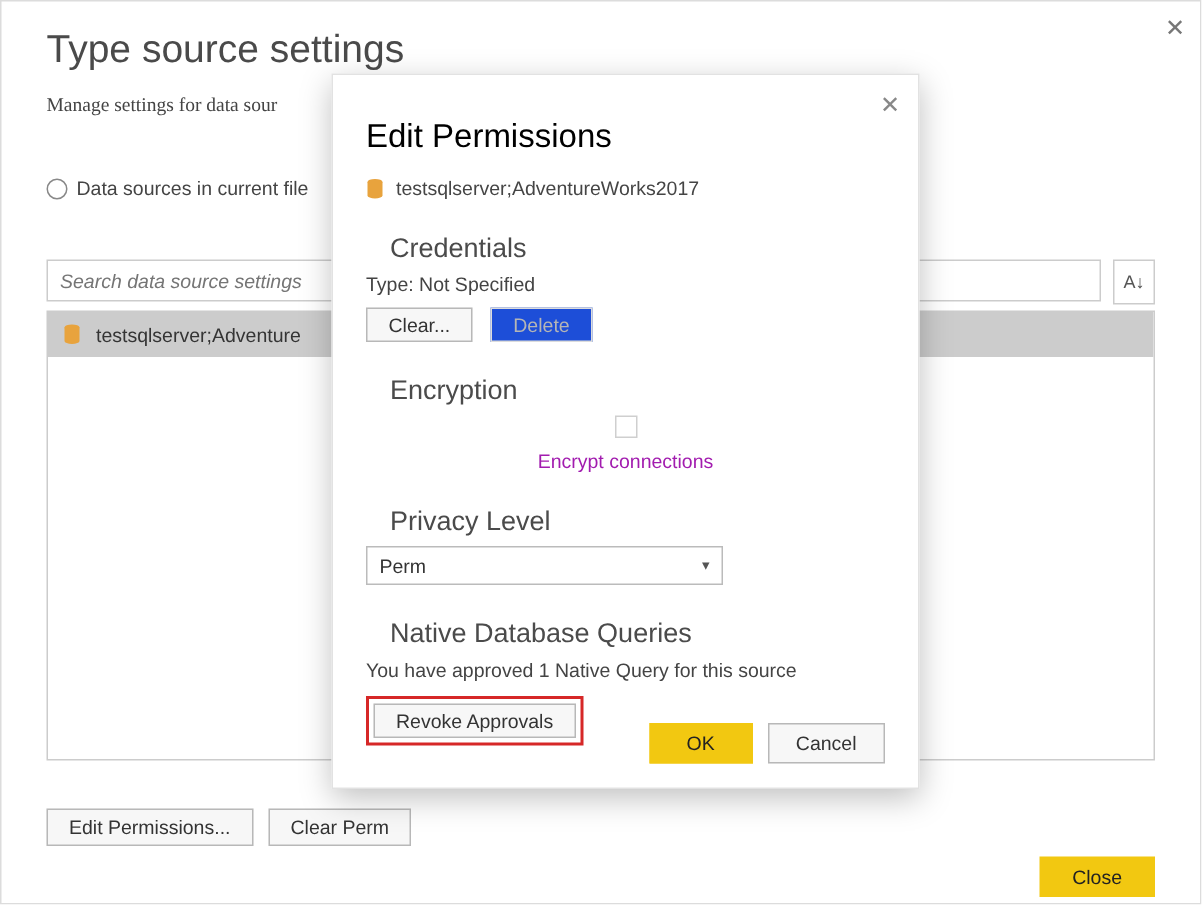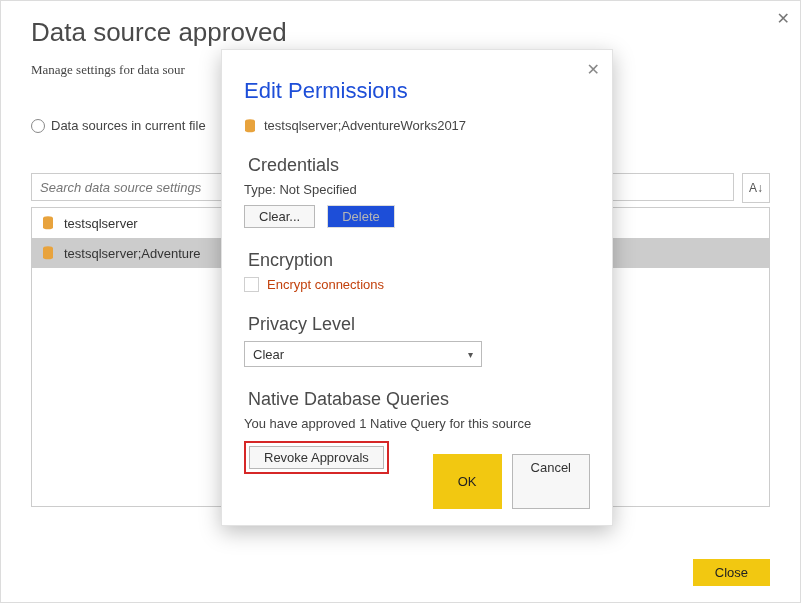--- a/index.html
+++ b/index.html
@@ -128,21 +128,21 @@
   .btn.disabled {
     color: #b5b5b5;
     border-color: #dcdcdc;
     background: #1d4ed8;
     cursor: default;
     text-align: center;
   }
   .close-btn {
     position: absolute;
     right: 30px;
-    bottom: 16px;
+    bottom: 4px;
     border: none;
     background: #F2C811;
     padding: 6px 22px;
     font-size: 13px;
     color: #222;
     cursor: pointer;
   }
 
   
   .modal {
@@ -163,51 +163,52 @@
     top: 10px;
     right: 12px;
     font-size: 16px;
     color: #888;
     font-weight: 300;
     cursor: pointer;
   }
   h2.modal-title {
     font-weight: 400;
     font-size: 22px;
-    color: #1d4ed8;
+    color: #000000;
     margin: 14px 0 14px 0;
   }
   .ds-line {
     display: flex;
     align-items: center;
     gap: 8px;
     font-size: 13px;
     color: #454545;
   }
   .section-h {
     font-size: 18px;
     font-weight: 400;
     color: #4b4b4b;
-    margin: 22px 0 6px 4px;
+    margin: 22px 0 6px 16px;
   }
   .plain {
     font-size: 13px;
     color: #444;
   }
   .cred-btns {
     margin-top: 8px;
     display: flex;
     gap: 12px;
   }
   .enc-row {
     display: flex;
-    align-items: flex-end;
+    align-items: center;
     gap: 8px;
     margin-top: 6px;
-    color: #c2410c;
+    color: #a21caf;
+    flex-direction: column;
   }
   .cb {
     width: 13px; height: 13px;
     border: 1px solid #cfcfcf;
     display: inline-block;
   }
   .select {
     margin-top: 6px;
     width: 220px;
     height: 24px;
@@ -240,56 +241,51 @@
     color: #222;
   }
 </style>
 </head>
 <body>
 
 <div class="outer">
 
   <div class="outer-close">✕</div>
 
-  <h1 class="page-title">Data source approved</h1>
+  <h1 class="page-title">Type source settings</h1>
   <div class="subtitle">Manage settings for data sour</div>
 
   <div class="radio-row">
     <span class="radio-dot"></span>
     <span>Data sources in current file</span>
   </div>
 
   <div class="search-row">
     <input class="search-input" placeholder="Search data source settings" style="">
     <div class="sort-btn">
       <span>A↓</span>
     </div>
   </div>
 
   <div class="list">
-    <div class="list-item">
-      <span class="ds-icon">
-        <svg viewBox="0 0 12 14">
-            <ellipse cx="6" cy="2.3" rx="5" ry="2" fill="#e8a33d"></ellipse>
-            <path d="M1 2.3 v9 a5 2 0 0 0 10 0 v-9" fill="#e8a33d"></path>
-          </svg>
-      </span>
-      <span>testsqlserver</span>
-    </div>
     <div class="list-item selected">
       <span class="ds-icon">
         <svg viewBox="0 0 12 14">
             <ellipse cx="6" cy="2.3" rx="5" ry="2" fill="#e8a33d"></ellipse>
             <path d="M1 2.3 v9 a5 2 0 0 0 10 0 v-9" fill="#e8a33d"></path>
           </svg>
       </span>
       <span>testsqlserver;Adventure</span>
     </div>
   </div>
 
+  <div class="bottom-left-btns">
+    <div class="btn">Edit Permissions...</div>
+    <div class="btn">Clear Perm</div>
+  </div>
 
   <div class="close-btn">Close</div>
 
   <div class="modal">
     <div class="modal-close">✕</div>
 
     <h2 class="modal-title">Edit Permissions</h2>
 
     <div class="ds-line">
       <span class="ds-icon">
@@ -309,29 +305,29 @@
     </div>
 
     <div class="section-h">Encryption</div>
     <div class="enc-row">
       <span class="cb"></span>
       <span>Encrypt connections</span>
     </div>
 
     <div class="section-h">Privacy Level</div>
     <div class="select">
-      <span>Clear</span>
+      <span>Perm</span>
       <span class="caret">▾</span>
     </div>
 
     <div class="section-h">Native Database Queries</div>
     <div class="plain">You have approved 1 Native Query for this source</div>
     <div class="revoke-wrap">
       <div class="btn small">Revoke Approvals</div>
     </div>
 
     <div class="modal-footer">
-      <div class="btn primary" style="padding:19px 24px">OK</div>
+      <div class="btn primary" style="padding:5px 24px">OK</div>
       <div class="btn" style="padding:5px 18px">Cancel</div>
     </div>
   </div>
 
 </div>
 
 </body></html>

